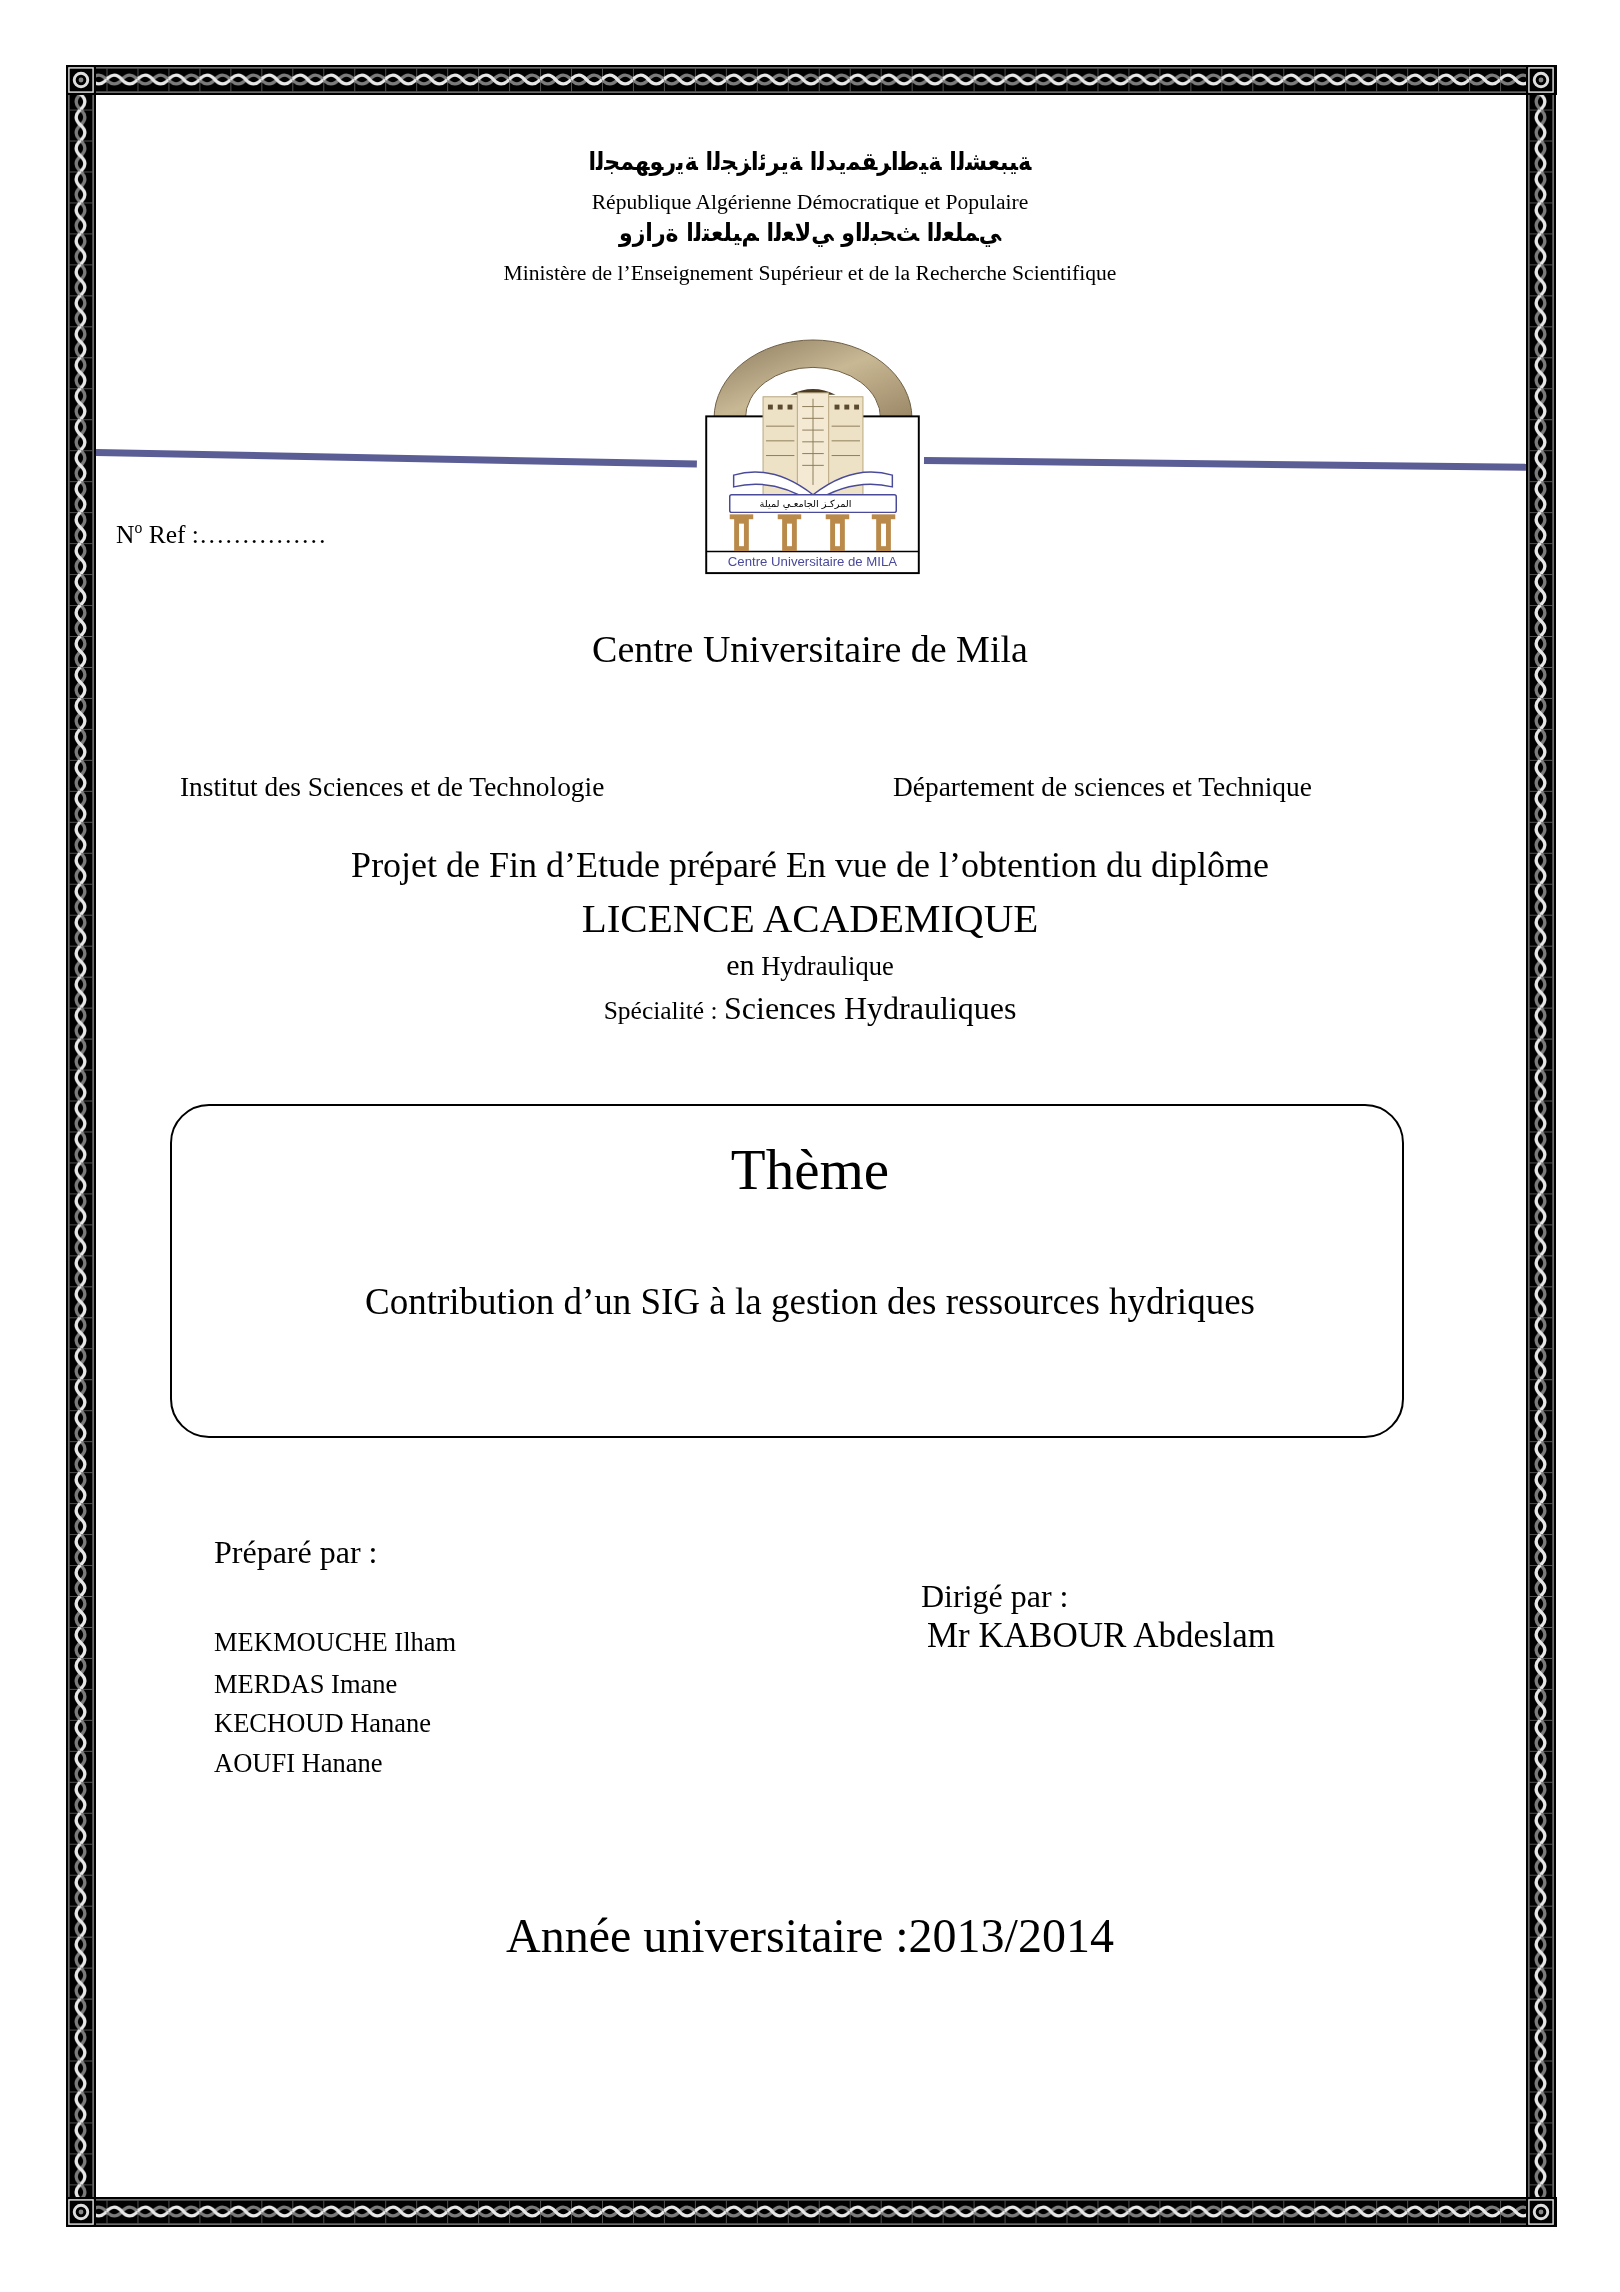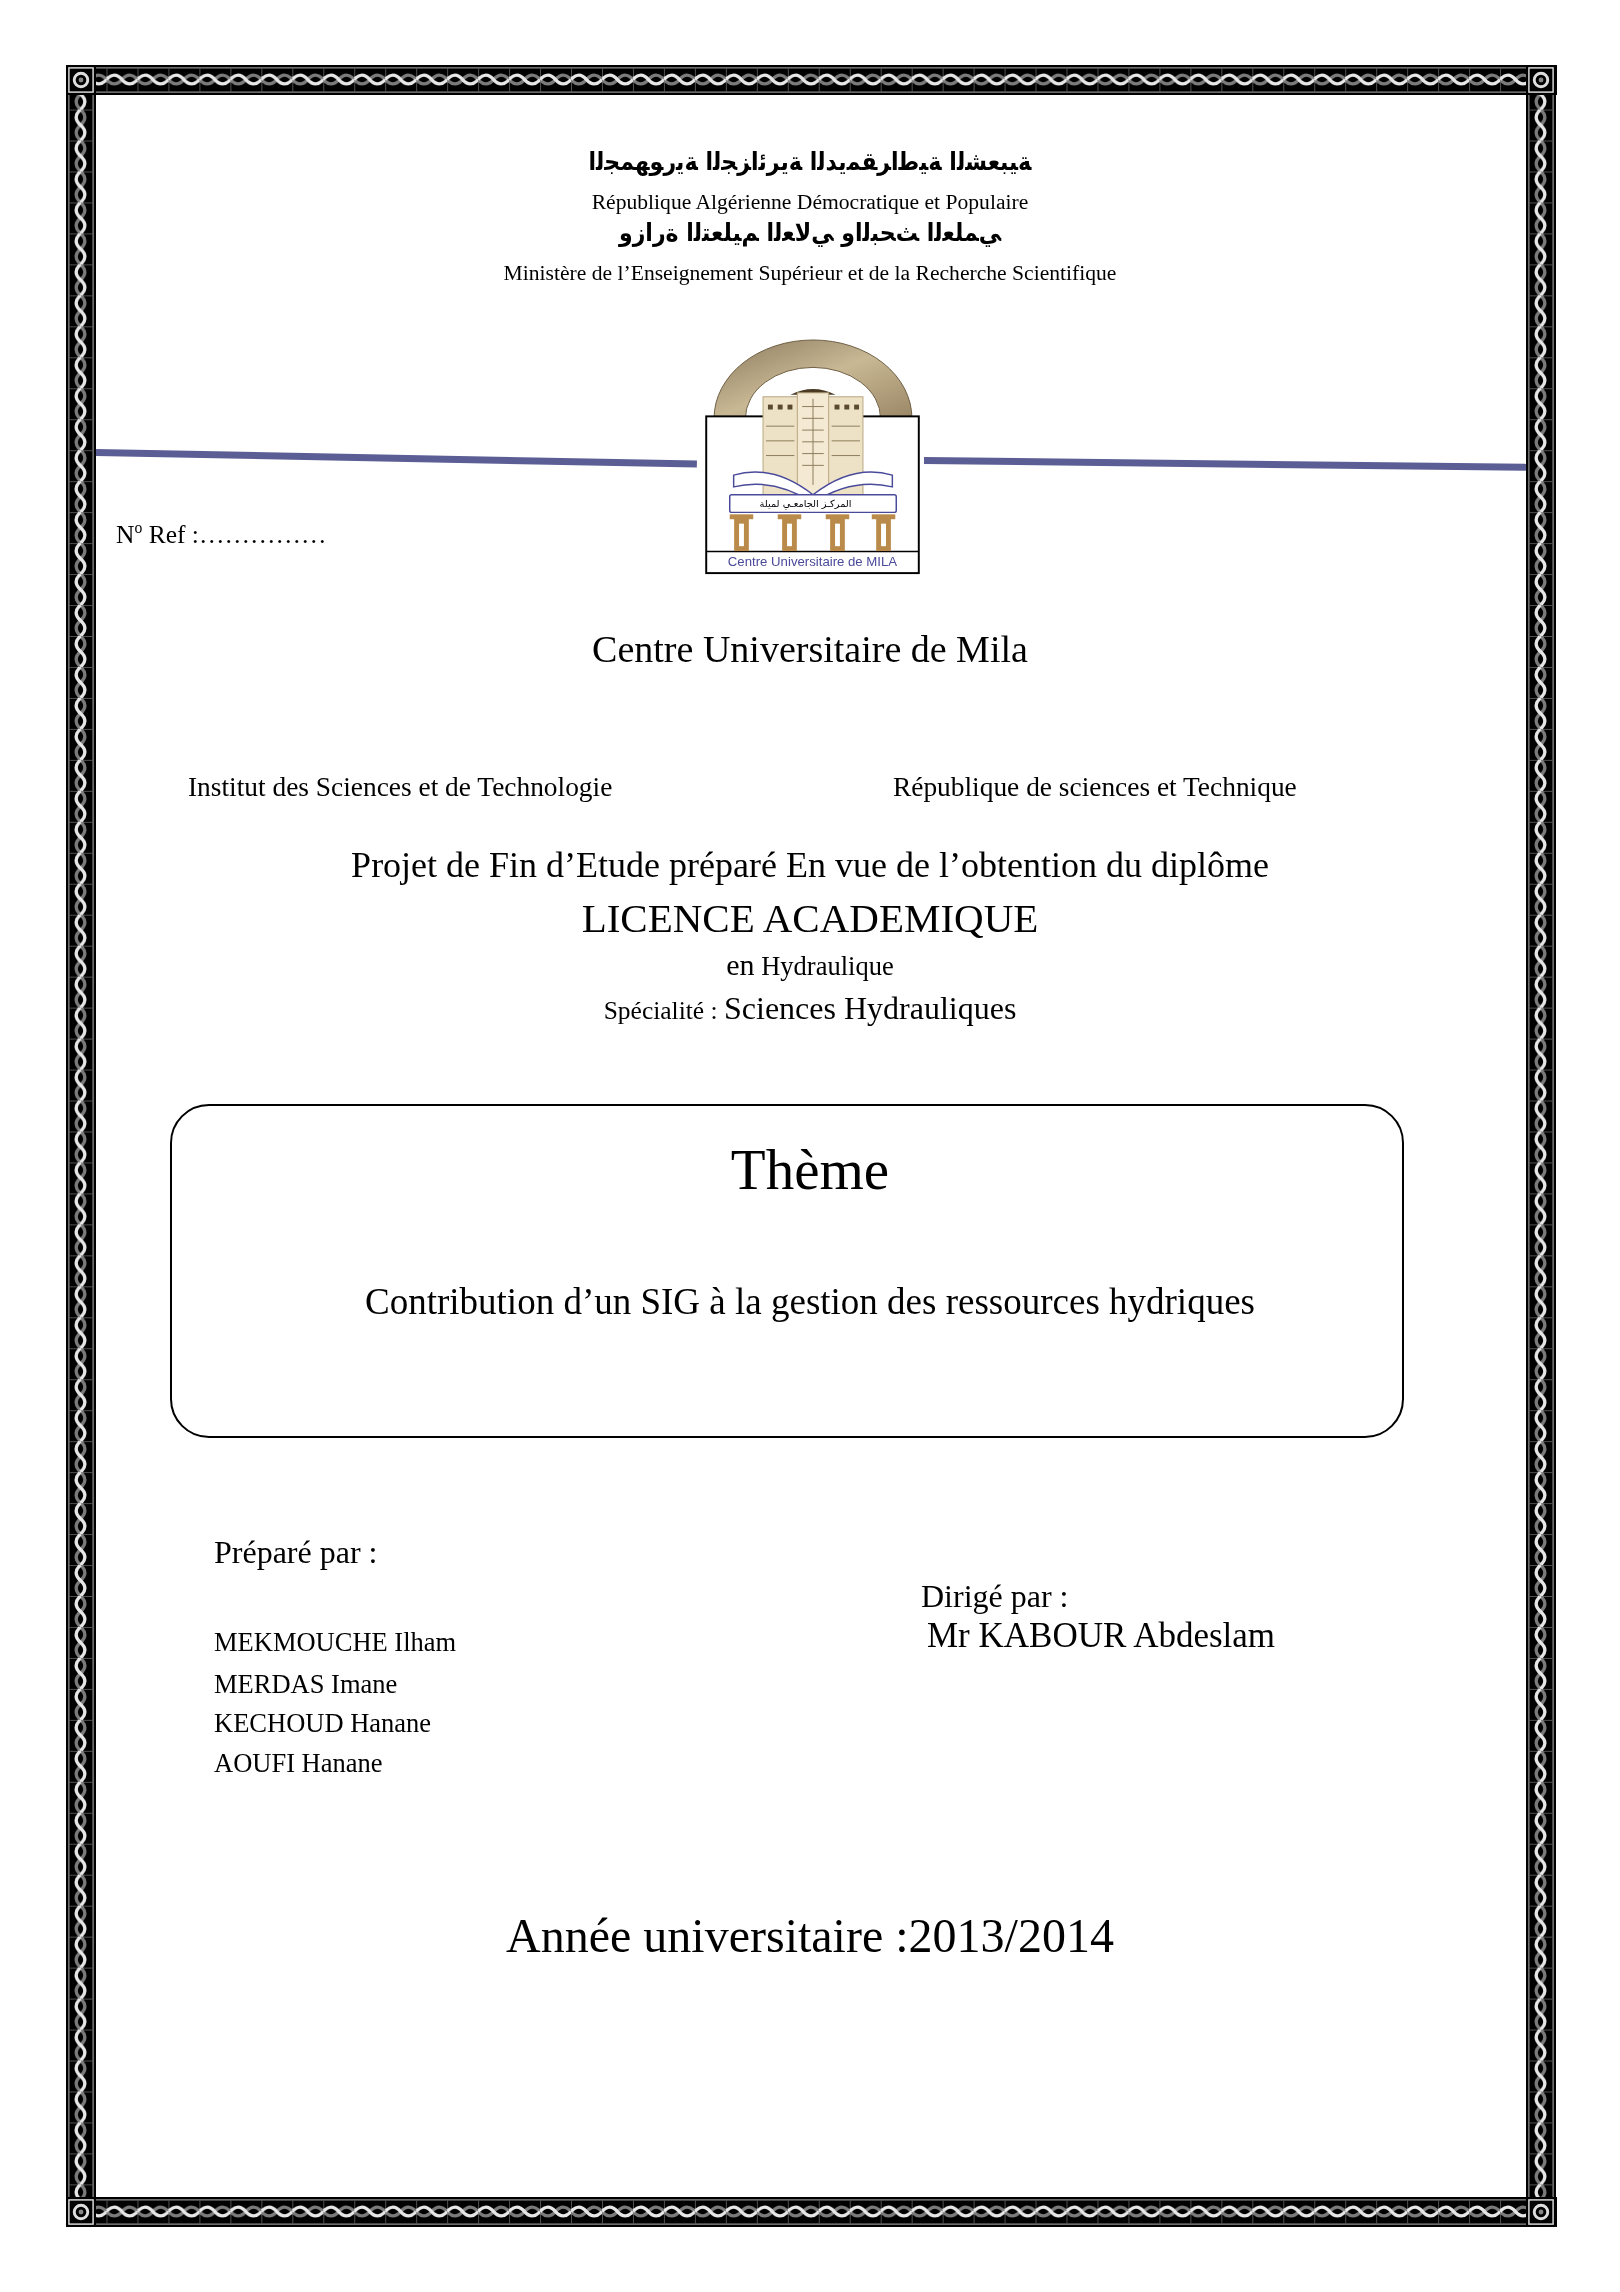--- a/index.html
+++ b/index.html
@@ -169,22 +169,22 @@
         <rect x="171" y="180" width="24" height="5"></rect>
     </g>
   </svg>
   <div class="abs" style="left:25.5px;top:157px;width:152px;height:17.6px;text-align:center;font-family:'DejaVu Sans',sans-serif;font-size:9.8px;line-height:17.6px;color:#000">المركـز الجامعـي لميلة</div>
   <div class="abs" style="left:2px;top:216px;width:213px;text-align:center;font-family:'Liberation Sans',sans-serif;font-size:13.2px;color:#4a4a9a">Centre Universitaire de MILA</div>
 </div>
 
 <div class="abs bold" style="left:116px;top:519px;font-size:25.5px"><span>N</span><sup style="font-size:15.7px">o</sup><span> Ref :……………</span></div>
 
 <div class="abs center bold" style="top:627px;font-size:38px">Centre Universitaire de Mila</div>
-<div class="abs bold" style="left:188px;top:772px;font-size:27.4px">Institut des Sciences et de Technologie</div>
-<div class="abs bold" style="left:893px;top:772px;font-size:27.4px">République  de sciences et Technique</div>
+<div class="abs bold" style="left:180px;top:772px;font-size:27.4px">Institut des Sciences et de Technologie</div>
+<div class="abs bold" style="left:893px;top:772px;font-size:27.4px">Département  de sciences et Technique</div>
 
 <div class="abs center bold" style="top:844px;font-size:36px">Projet de Fin d’Etude  préparé En vue de l’obtention du diplôme</div>
 <div class="abs center bold" style="top:894px;font-size:41px">LICENCE ACADEMIQUE</div>
 <div class="abs center bold" style="top:948px;font-size:26.5px"><span style="font-size:30px">en</span><span> Hydraulique</span></div>
 <div class="abs center bold" style="top:990px;font-size:25.5px"><span>Spécialité : </span><span style="font-size:32px">Sciences Hydrauliques</span></div>
 
 <div class="theme-box"></div>
 <div class="abs center bold" style="top:1137px;font-size:57px">Thème</div>
 <div class="abs center bold" style="top:1280px;font-size:37px">Contribution d’un SIG à la gestion des ressources hydriques</div>
 

